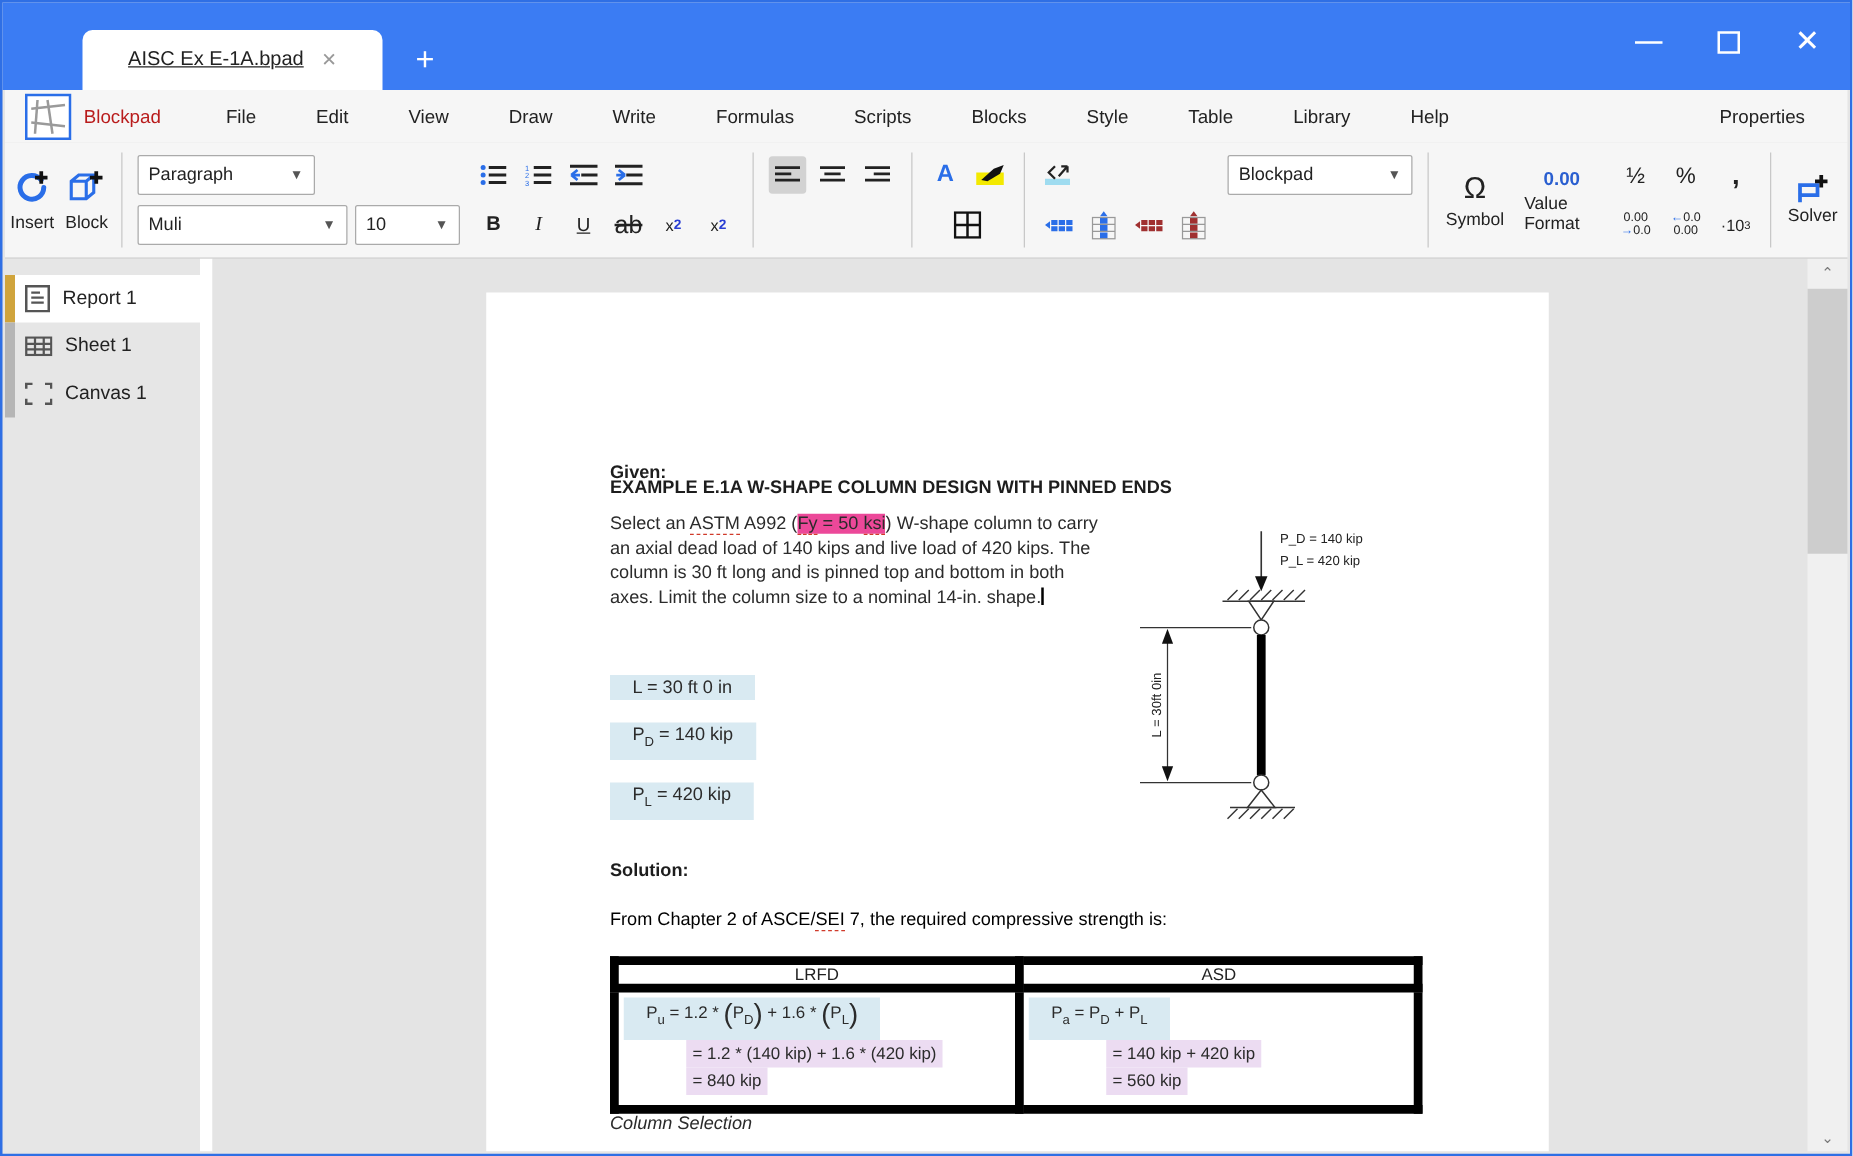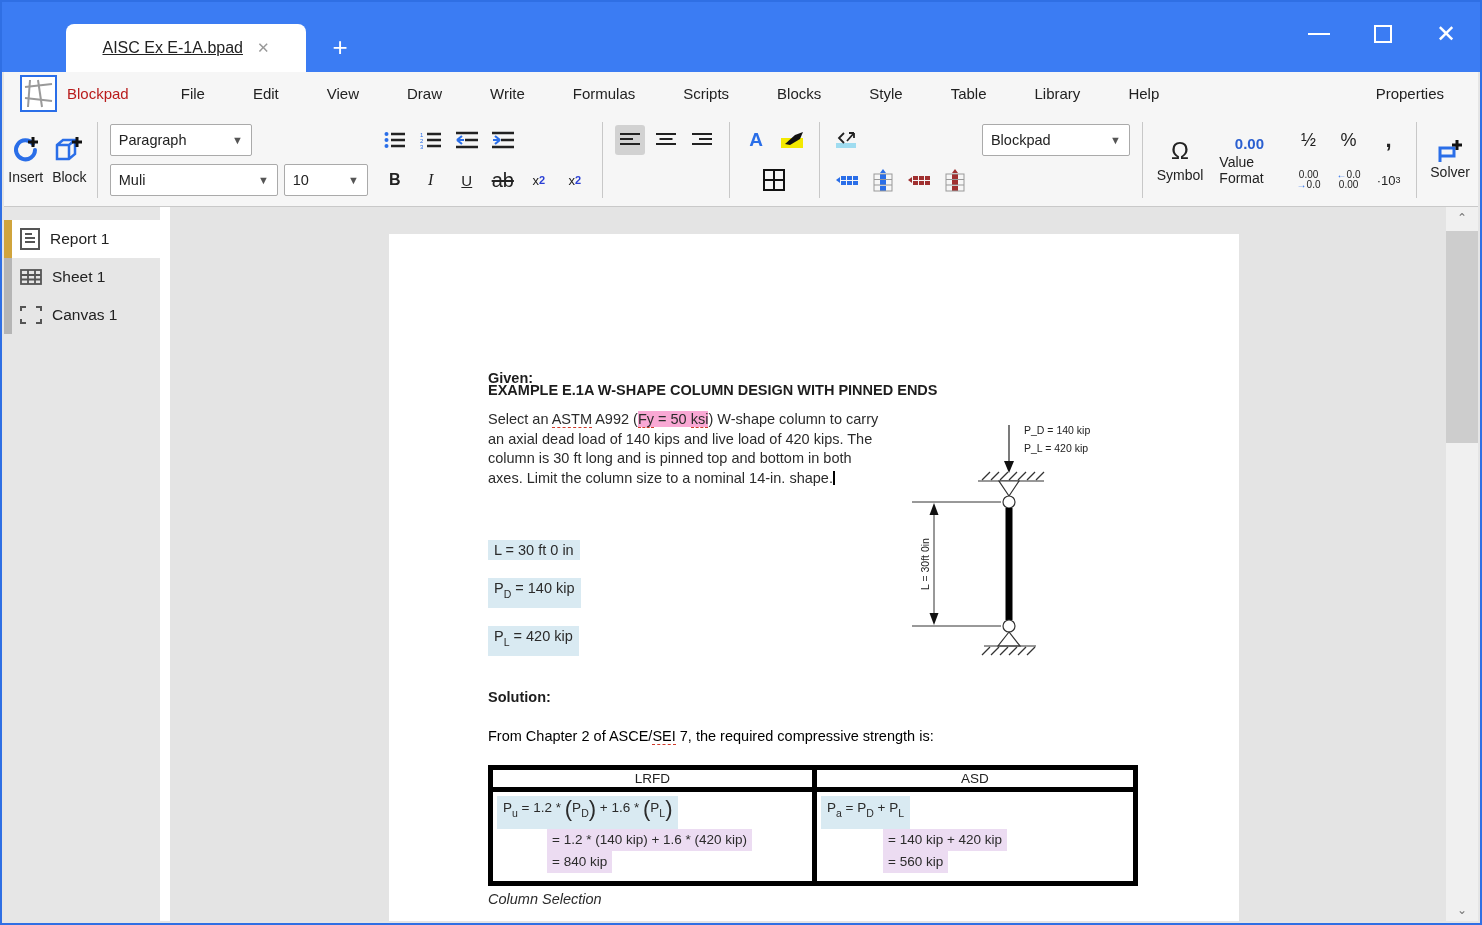--- a/index.html
+++ b/index.html
@@ -62,31 +62,31 @@
   .vscroll { width:32px; background:#f0f0f0; position:relative; }
   .vs-btn { position:absolute; left:0; width:100%; height:22px; color:#777; font-size:12px; display:flex; align-items:center; justify-content:center; }
   .vs-thumb { position:absolute; left:0; top:24px; width:100%; height:212px; background:#cdcdcd; }
 
   
   .page { position:absolute; left:219px; top:27px; width:850px; height:720px; background:#fff; }
   .doc-title { position:absolute; left:99px; top:100px; font-size:14.5px; font-weight:bold; color:#1d1d1d;margin-top:48px; }
   .sec-label { position:absolute; left:99px; font-size:14.5px; font-weight:bold; color:#1d1d1d; }
   .para { position:absolute; left:99px; top:176px; width:402px; font-size:14.5px; line-height:19.5px; color:#2b2b2b; }
   .spell { border-bottom:1.5px dashed #d03a2a; }
-  .gray-hl { background:#f9a8d4; }
+  .gray-hl { background:#ec4899; }
   .caret { display:inline-block; width:2.5px; height:14px; background:#000; vertical-align:-2px; }
   .eq-line { position:absolute; left:99px; font-size:14.5px; color:#2b2b2b; }
-  .hl-blue { background:#d9eaf2; padding:2px 6px; display:inline-block; }
+  .hl-blue { background:#d9eaf2; padding:2px 18px; display:inline-block; }
   .hl-pur { background:#ecdcf2; padding:1px 5px; display:inline-block;text-align:right; }
   sub.eq { font-size:10.5px; vertical-align:-5px; }
   .chapter { position:absolute; left:99px; font-size:14.5px; color:#000000; }
 
   
   .calc-table { position:absolute; left:99px; top:531px; width:650px; border-collapse:collapse; }
-  .calc-table th, .calc-table td { border:5px solid #000000; }
+  .calc-table th, .calc-table td { border:7px solid #000000; }
   .calc-table th { font-size:13.5px; font-weight:normal; color:#222; height:22px; text-align:center; }
   .calc-table td { vertical-align:top; padding:4px 6px 8px 4px; height:80px; }
   .calc-table td.lrfd { width:324px; }
   .eqrow { font-size:13.5px; color:#2b2b2b; line-height:20px; }
   .bigpar { font-size:22px; font-weight:300; vertical-align:-4px; line-height:0; }
   .ind1 { margin-left:50px; }
   .ind2 { margin-left:62px; }
   .col-sel { position:absolute; left:99px; top:657px; font-size:14.5px; font-style:italic; color:#2b2b2b; }
 
   .diagram { position:absolute; left:515px; top:181px; }

